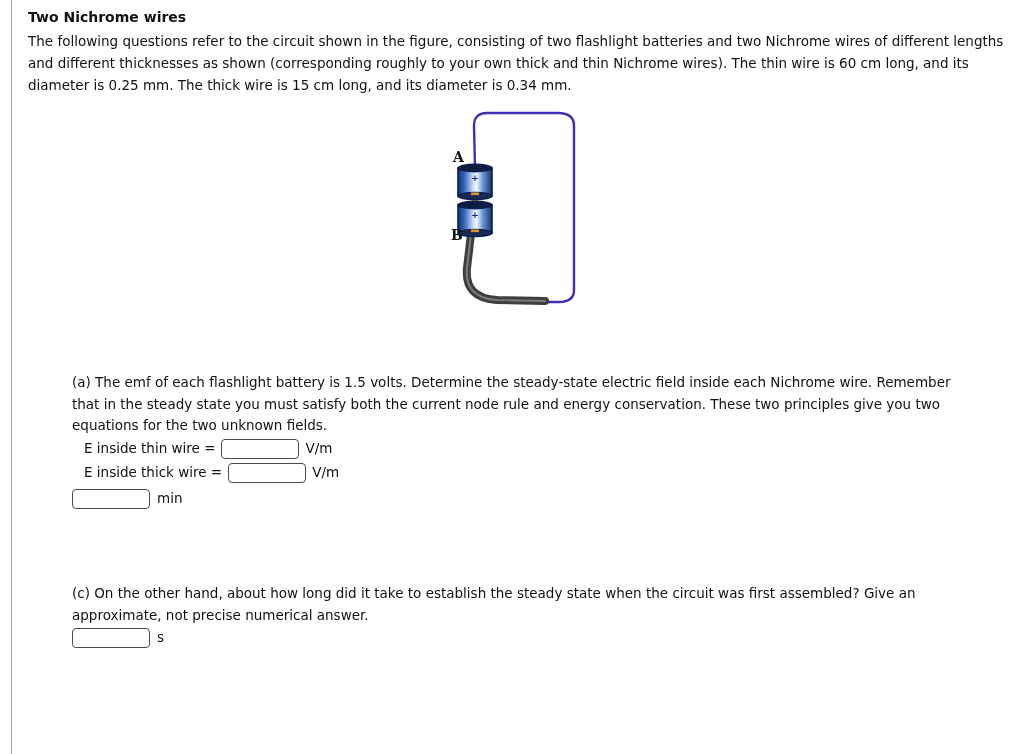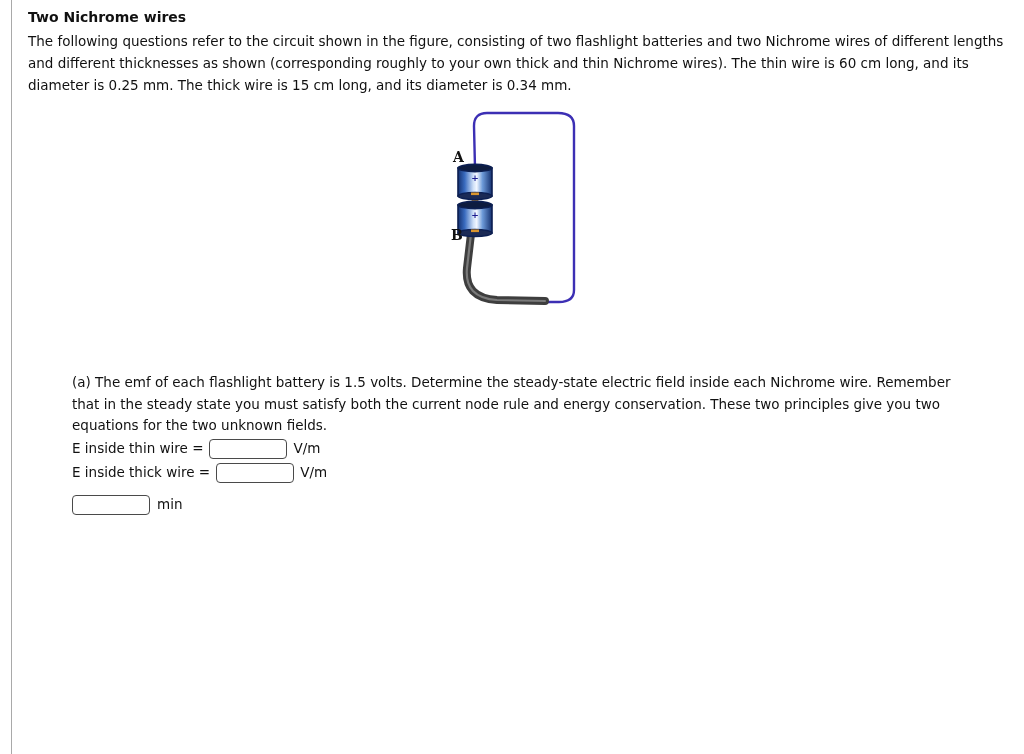--- a/index.html
+++ b/index.html
@@ -47,26 +47,27 @@
   }
   .part-a { left:72px; top:372px; }
   .part-b { left:72px; top:487px; }
   .part-c { left:72px; top:583px; }
   .part-d { left:72px; top:669px; }
   .field-row {
     display:flex;
     align-items:center;
     gap:6px;
     height:24px;
+    margin-left:12px;
   }
   .answer-row {
     display:flex;
     align-items:center;
     gap:7px;
-    margin-top:6px;
+    margin-top:0;
     height:24px;
   }
   input.answer {
     width:78px;
     height:20px;
     border:1.6px solid #4a4a4a;
     border-radius:4px;
     background:#ffffff;
     font:12px "DejaVu Sans","Liberation Sans",sans-serif;
     padding:0 4px;
@@ -155,14 +156,21 @@
     </div>
   </div>
 
   <div class="part part-b">
     <div class="answer-row">
       <input class="answer" type="text" value="" style="">
       <span>min</span>
     </div>
   </div>
 
+  <div class="part part-c">
+    <div>(c) On the other hand, about how long did it take to establish the steady state when the circuit was first assembled? Give an approximate, not precise numerical answer.</div>
+    <div class="answer-row">
+      <input class="answer" type="text" value="" style="">
+      <span>s</span>
+    </div>
+  </div>
 
 </div>
 
 </body></html>

